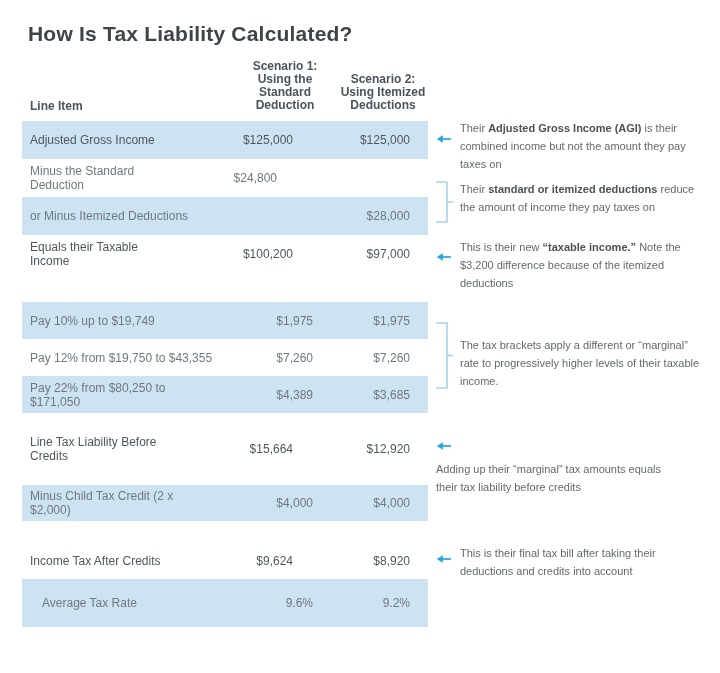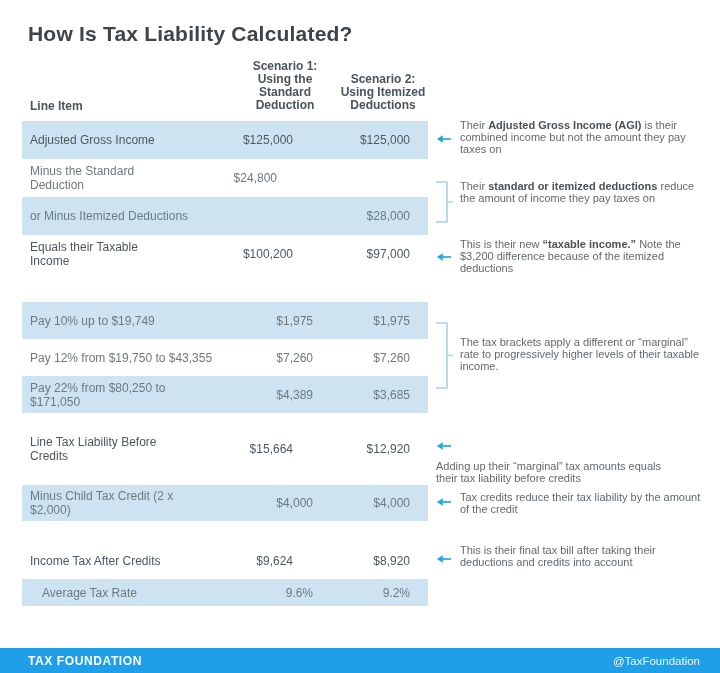--- a/index.html
+++ b/index.html
@@ -22,21 +22,21 @@
     display:flex;align-items:center;padding:0 18px 0 8px;
     font-size:12px;color:#6e787f;background:transparent;
   }
   .row.blue{background:#cde3f2;}
   .row.strong{font-weight:normal;color:#4d575f;gap:20px;}
   .lbl{flex:1;}
   .v1,.v2{width:97px;text-align:right;}
   
   .ann{position:absolute;left:436px;width:272px;display:flex;}
   .mk{width:24px;flex:0 0 24px;}
-  .at{flex:1;font-size:11px;line-height:12px;color:#63696e;max-width:244px;}
+  .at{flex:1;font-size:11px;line-height:18px;color:#63696e;max-width:244px;}
   .at b{color:#4b5156;}
   .a1 .mk svg{margin-top:15px;}
   .a3 .mk svg{margin-top:14px;}
   .a5 .mk svg{margin-top:5px;}
   .a6 .mk svg{margin-top:6px;}
   .a7 .mk svg{margin-top:10px;}
   .a2 .mk svg{margin-top:1px;}
   .a4 .mk svg{margin-top:-14px;}
   
   .footer{
@@ -101,21 +101,21 @@
   <div class="row blue" style="top:485px;height:36px;">
     <span class="lbl">Minus Child Tax Credit (2 x $2,000)</span>
     <span class="v1">$4,000</span>
     <span class="v2">$4,000</span>
   </div>
   <div class="row strong" style="top:543px;height:36px;">
     <span class="lbl">Income Tax After Credits</span>
     <span class="v1">$9,624</span>
     <span class="v2">$8,920</span>
   </div>
-  <div class="row blue" style="top:579px;height:27px;padding-left:20px;">
+  <div class="row blue" style="top:579px;height:48px;padding-left:20px;">
     <span class="lbl">Average Tax Rate</span>
     <span class="v1">9.6%</span>
     <span class="v2">9.2%</span>
   </div>
 
   <div class="ann a1" style="top:119px;">
     <span class="mk">
       <svg width="15" height="10" viewBox="0 0 15 10">
           <path d="M15 5 L5 5" stroke="#29a5de" stroke-width="1.7" fill="none"></path>
           <path d="M6.8 1.2 L0.8 5 L6.8 8.8 Z" fill="#29a5de"></path>
@@ -155,38 +155,25 @@
   <div class="ann a5" style="top:436px;flex-direction:column;">
     <span class="mk">
       <svg width="15" height="10" viewBox="0 0 15 10">
           <path d="M15 5 L5 5" stroke="#29a5de" stroke-width="1.7" fill="none"></path>
           <path d="M6.8 1.2 L0.8 5 L6.8 8.8 Z" fill="#29a5de"></path>
         </svg>
     </span>
     <span class="at"><span>Adding up their “marginal” tax amounts equals their tax liability before credits</span><b></b><span></span></span>
   </div>
 
-  <div class="ann a6" style="top:491px;">
-    <span class="mk">
-      <svg width="15" height="10" viewBox="0 0 15 10">
-          <path d="M15 5 L5 5" stroke="#29a5de" stroke-width="1.7" fill="none"></path>
-          <path d="M6.8 1.2 L0.8 5 L6.8 8.8 Z" fill="#29a5de"></path>
-        </svg>
-    </span>
-    <span class="at"><span>Tax credits reduce their tax liability by the amount of the credit</span><b></b><span></span></span>
-  </div>
 
   <div class="ann a7" style="top:544px;">
     <span class="mk">
       <svg width="15" height="10" viewBox="0 0 15 10">
           <path d="M15 5 L5 5" stroke="#29a5de" stroke-width="1.7" fill="none"></path>
           <path d="M6.8 1.2 L0.8 5 L6.8 8.8 Z" fill="#29a5de"></path>
         </svg>
     </span>
     <span class="at"><span>This is their final tax bill after taking their deductions and credits into account</span><b></b><span></span></span>
   </div>
 
-  <div class="footer">
-    <span class="brand">TAX FOUNDATION</span>
-    <span class="handle">@TaxFoundation</span>
-  </div>
 
 </div>
 
 </body></html>

